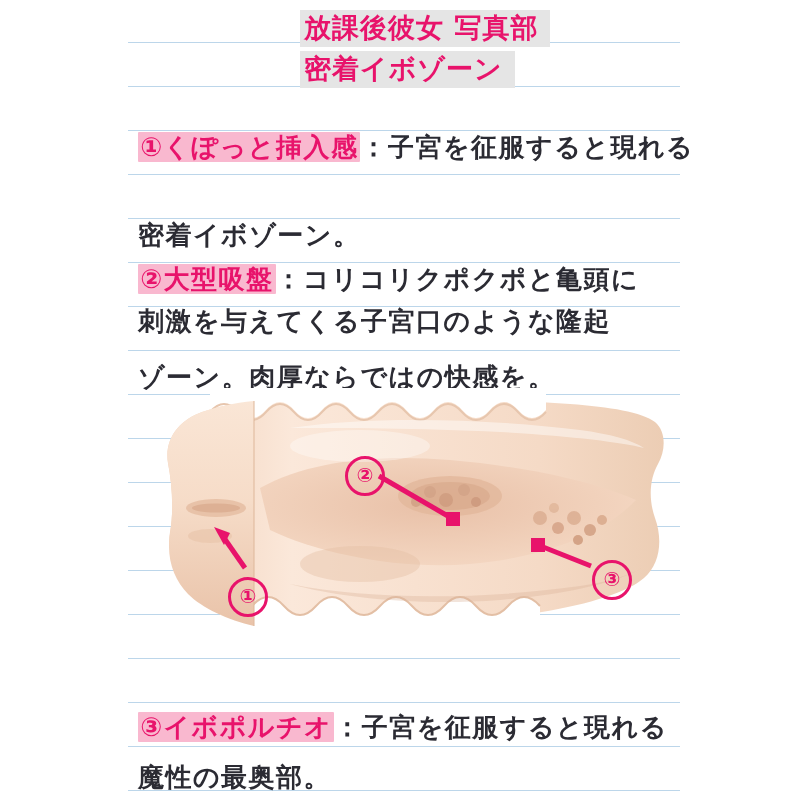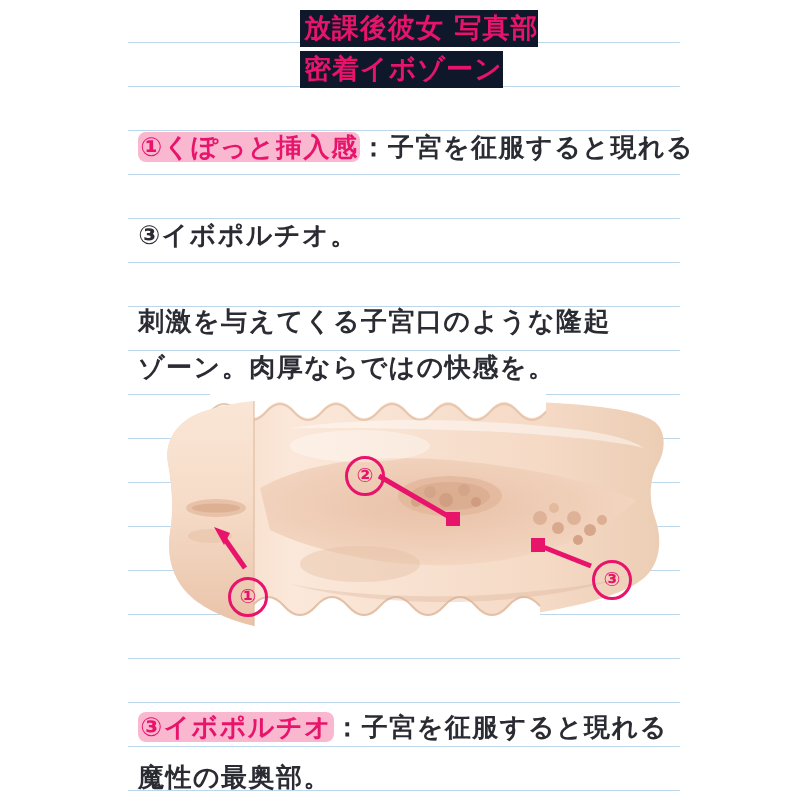--- a/index.html
+++ b/index.html
@@ -33,49 +33,49 @@
 
   
   .title-block {
     position: absolute;
     left: 300px;
     top: 10px;
     width: 330px;
   }
   .title-line {
     display: inline-block;
-    background: #0f172a;
+    background: #e5e5e5;
     color: #e8136b;
     font-family: "DejaVu Sans", sans-serif;
     font-size: 27px;
     font-weight: bold;
     letter-spacing: 1px;
     line-height: 34px;
-    padding: 1px 0 2px 4px;
+    padding: 1px 12px 2px 4px;
     margin-bottom: 4px;
     white-space: nowrap;
   }
 
   
   .body-line {
     position: absolute;
     left: 138px;
     width: 560px;
     color: #2b2b33;
     font-family: "DejaVu Sans", sans-serif;
     font-size: 26px;
     font-weight: bold;
     letter-spacing: 1.5px;
     white-space: nowrap;
   }
   .hl {
     background: #f9b8cf;
     color: #e8136b;
     padding: 0 2px;
-    border-radius: 8px;
+    border-radius: 1px;
   }
 
   
   .photo {
     position: absolute;
     left: 150px;
     top: 368px;
     width: 520px;
     height: 290px;
   }
@@ -127,24 +127,27 @@
   </div>
 
   <div class="title-block">
     <div class="title-line">放課後彼女 写真部</div><br>
     <div class="title-line">密着イボゾーン</div>
   </div>
 
   <div class="body-line" style="top:130px">
     <span class="hl">①くぽっと挿入感</span><span>：子宮を征服すると現れる</span>
   </div>
-  <div class="body-line" style="top:218px">③イボポルチオ。</div>
-
+  <div class="body-line" style="top:218px">密着イボゾーン。</div>
+
+  <div class="body-line" style="top:262px">
+    <span class="hl">②大型吸盤</span><span>：コリコリクポクポと亀頭に</span>
+  </div>
   <div class="body-line" style="top:304px">刺激を与えてくる子宮口のような隆起</div>
-  <div class="body-line" style="top:350px">ゾーン。肉厚ならではの快感を。</div>
+  <div class="body-line" style="top:360px">ゾーン。肉厚ならではの快感を。</div>
 
   <div class="photo">
     <svg width="520" height="290" viewBox="0 0 520 290" xmlns="http://www.w3.org/2000/svg">
       <defs>
         <linearGradient id="skinV" x1="0" y1="0" x2="0" y2="1">
           <stop offset="0%" stop-color="#fae6d6"></stop>
           <stop offset="45%" stop-color="#f6dcc8"></stop>
           <stop offset="100%" stop-color="#e9c3a9"></stop>
         </linearGradient>
         <linearGradient id="skinH" x1="0" y1="0" x2="1" y2="0">

